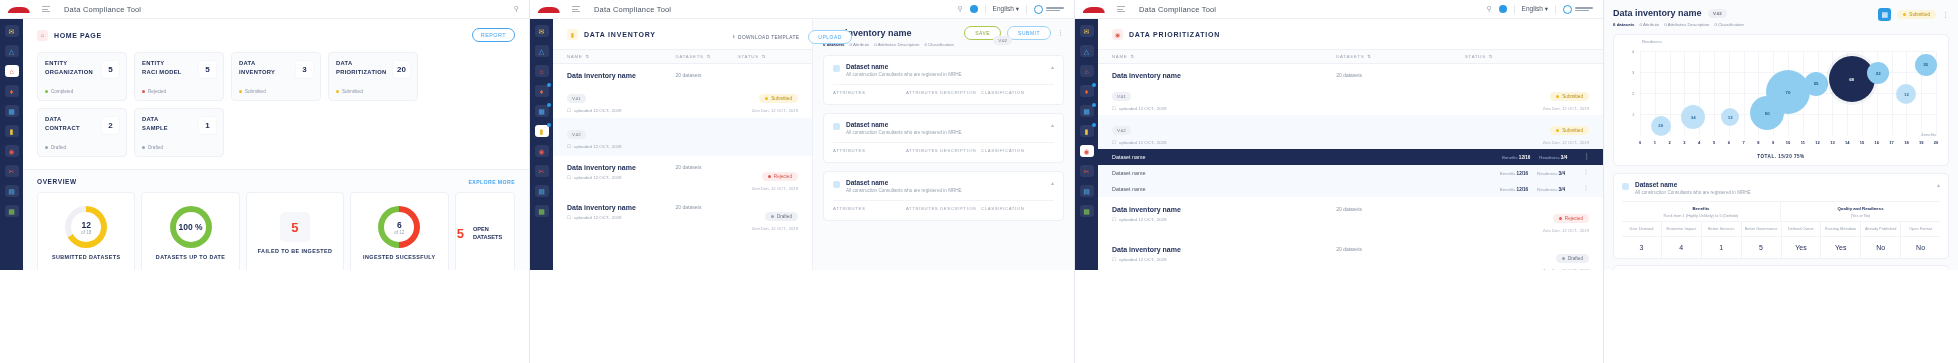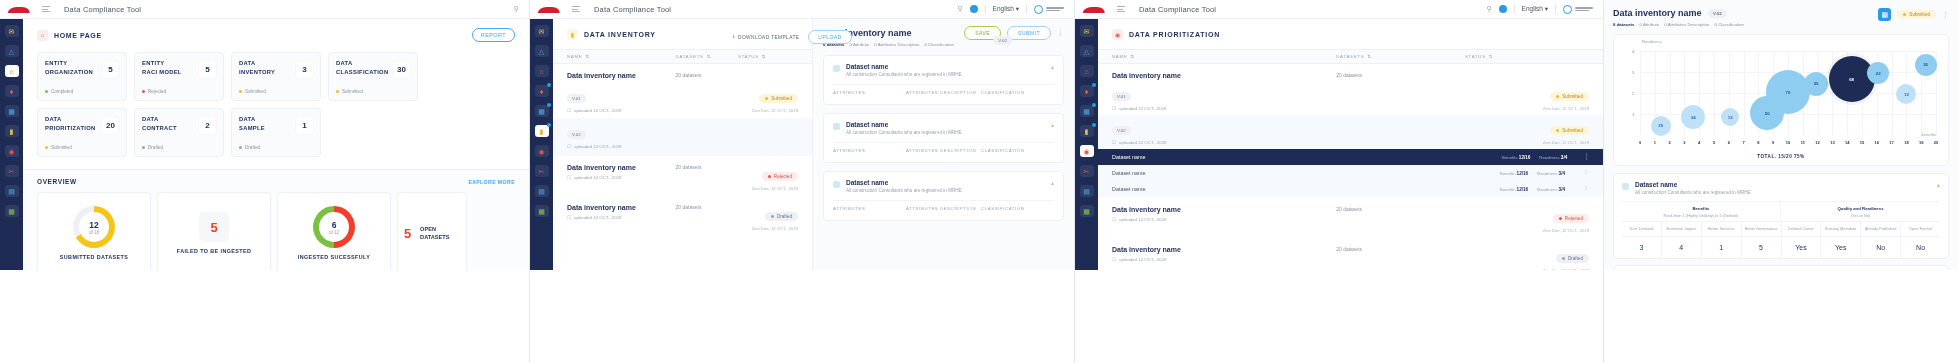--- a/index.html
+++ b/index.html
@@ -277,28 +277,20 @@
             </div>
             <div class="tile">
               <div class="t-name"><span>DATA</span><br><span>INVENTORY</span></div>
               <div class="t-num">3</div>
               <div class="t-status">
                   <span class="dot" style="background:#f0bb20"></span>
                   <span>Submitted</span>
                 </div>
             </div>
             <div class="tile">
-              <div class="t-name"><span>DATA</span><br><span>CLASSIFICATION</span></div>
-              <div class="t-num">30</div>
-              <div class="t-status">
-                  <span class="dot" style="background:#f0bb20"></span>
-                  <span>Submitted</span>
-                </div>
-            </div>
-            <div class="tile">
               <div class="t-name"><span>DATA</span><br><span>PRIORITIZATION</span></div>
               <div class="t-num">20</div>
               <div class="t-status">
                   <span class="dot" style="background:#f0bb20"></span>
                   <span>Submitted</span>
                 </div>
             </div>
             <div class="tile">
               <div class="t-name"><span>DATA</span><br><span>CONTRACT</span></div>
               <div class="t-num">2</div>
@@ -326,20 +318,28 @@
           </div>
           <div class="ov-cards">
             <div class="ov-card">
               <div class="ov-donut" style="background: conic-gradient(#f5c518 0% 67%, #eef0f5 67% 100%);">
                 <div class="c">
                     <span class="big">12</span>
                 <span class="sub">of 18</span>
                   </div>
               </div>
               <div class="ov-label">SUBMITTED DATASETS</div>
+            </div>
+            <div class="ov-card">
+              <div class="ov-donut" style="background: conic-gradient(#7ac143 0% 100%);">
+                <div class="c">
+                    <span class="big">100 %</span>
+                  </div>
+              </div>
+              <div class="ov-label">DATASETS UP TO DATE</div>
             </div>
             <div class="ov-card">
               <div class="fail-box">5</div>
               <div class="ov-label">FAILED TO BE INGESTED</div>
             </div>
             <div class="ov-card">
               <div class="ov-donut" style="background: conic-gradient(#f0402b 0% 50%, #7ac143 50% 100%);">
                 <div class="c">
                     <span class="big">6</span>
                 <span class="sub">of 12</span>

